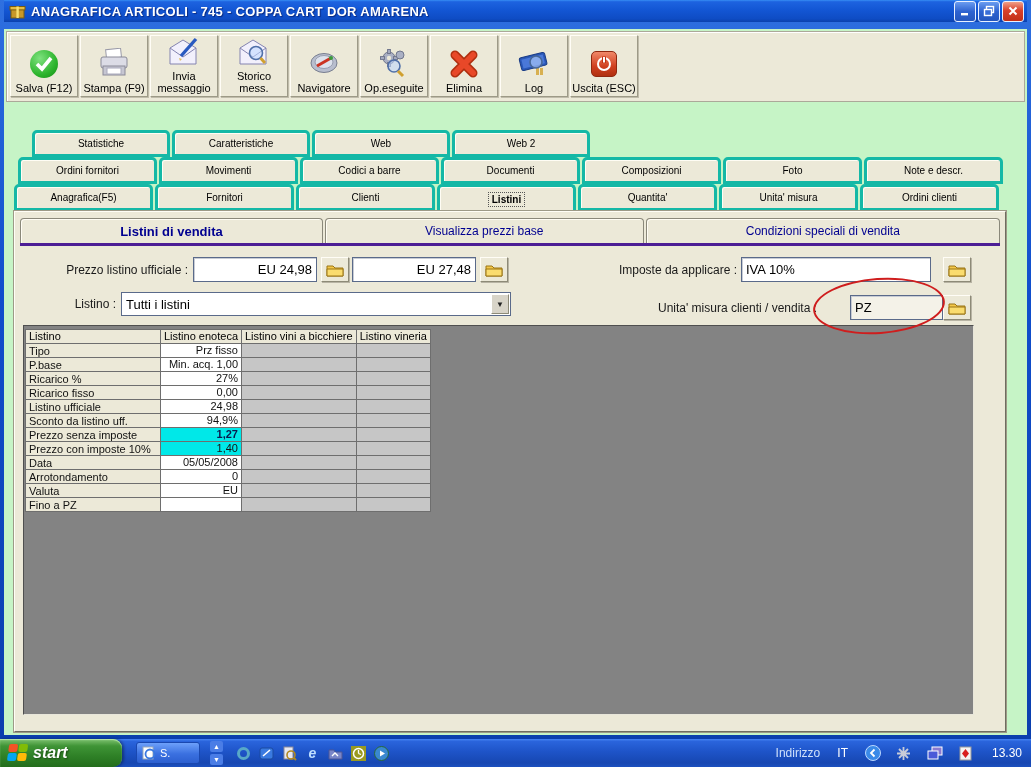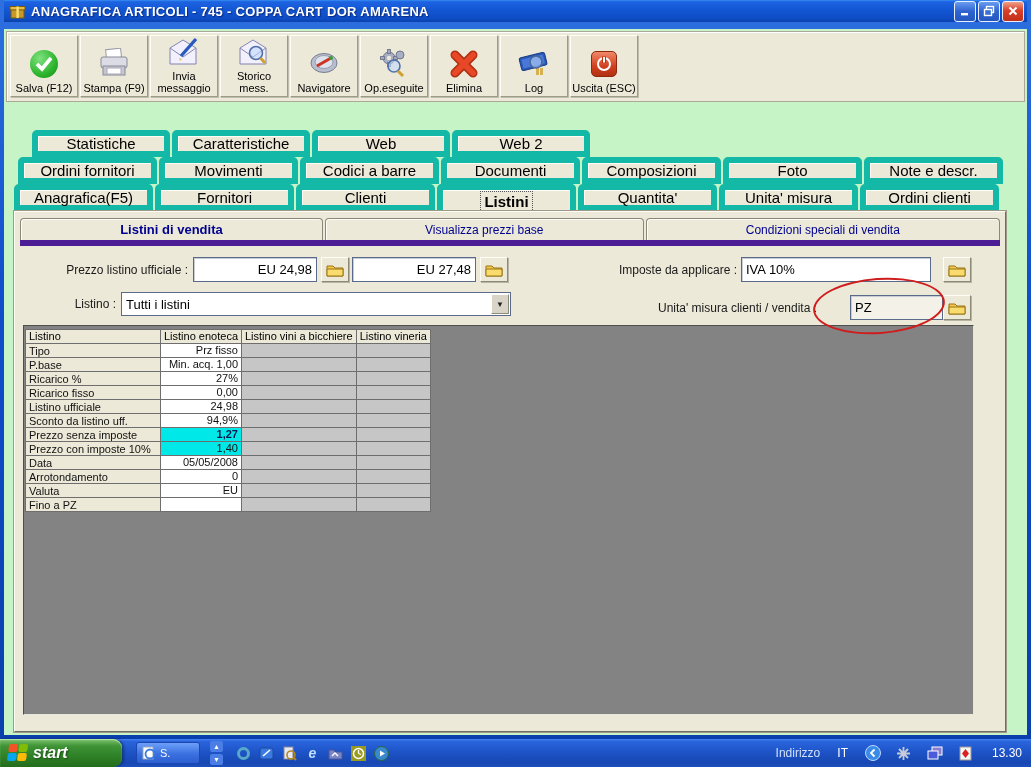--- a/index.html
+++ b/index.html
@@ -37,36 +37,36 @@
     background:radial-gradient(circle at 35% 30%,#7fe27f,#2eb52e 60%,#128a12); }
   .icon-exit { width:26px; height:26px; border-radius:5px;
     background:linear-gradient(180deg,#f08868,#d04020 60%,#b03010);
     display:flex; align-items:center; justify-content:center; border:1px solid #902810; }
 
   
   .tabrow { position:absolute; display:flex; gap:2px; }
   .tabrow1 { left:28px; top:101px; z-index:1; }
   .tabrow2 { left:14px; top:128px; z-index:2; }
   .tabrow3 { left:10px; top:155px; z-index:3; }
-  .tab { height:27px; background:#ece9d8; border:6px solid #14b8a6;
-    border-radius:5px 5px 0 0; font-size:15px; color:#000;
+  .tab { height:27px; background:#ece9d8; border:3px solid #14b8a6;
+    border-radius:5px 5px 0 0; font-size:10px; color:#000;
     display:flex; align-items:center; justify-content:center; cursor:default;
     box-shadow:inset 1px 1px 0 #fffdf4; }
   .tabrow1 .tab { width:138px; }
   .tabrow2 .tab, .tabrow3 .tab { width:139px; }
   .tab.active { font-weight:bold; height:28px; border-bottom:none; z-index:6; }
   .tab.active .tlbl { outline:1px dotted #555; padding:1px 3px; }
 
   
   .panel { position:absolute; left:10px; top:182px; width:992px; height:521px;
     background:#ece9d8; border:1px solid; border-color:#fffef6 #6e6d60 #6e6d60 #fffef6;
     box-shadow:0 0 0 1px #9d9a87; z-index:4; }
 
   .subtabs { position:absolute; left:5px; top:6px; right:5px; height:28px;
-    display:flex; gap:2px; border-bottom:6px solid #4c1d95; }
+    display:flex; gap:2px; border-bottom:3px solid #4c1d95; }
   .subtab { flex:1 1 auto; background:#ece9d8; border:1px solid #8a887a; border-bottom:none;
     border-radius:4px 4px 0 0; display:flex; align-items:center; justify-content:center;
     font-size:12px; color:#000090; box-shadow:inset 1px 1px 0 #fffdf4; cursor:default; }
   .subtab.active { font-weight:bold; font-size:13px; }
 
   .flabel { position:absolute; font-size:12px; color:#1a1a1a; text-align:right; white-space:nowrap; }
   .tbox { position:absolute; height:25px; background:#fff; border:1px solid #5a6a8a;
     box-shadow:inset 1px 1px 0 #c8ccd4; font-size:13px; color:#000; padding:0 4px;
     font-family:"Liberation Sans",sans-serif; }
   .tbox.num { text-align:right; }

